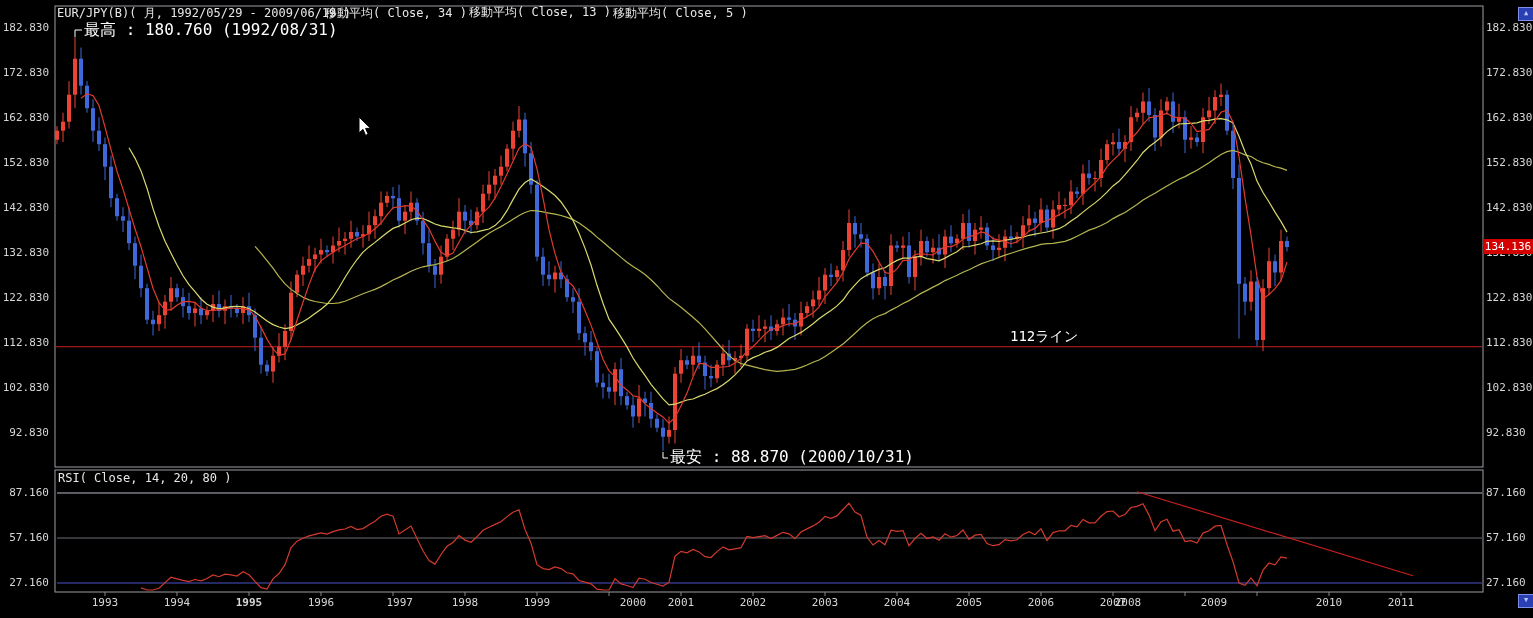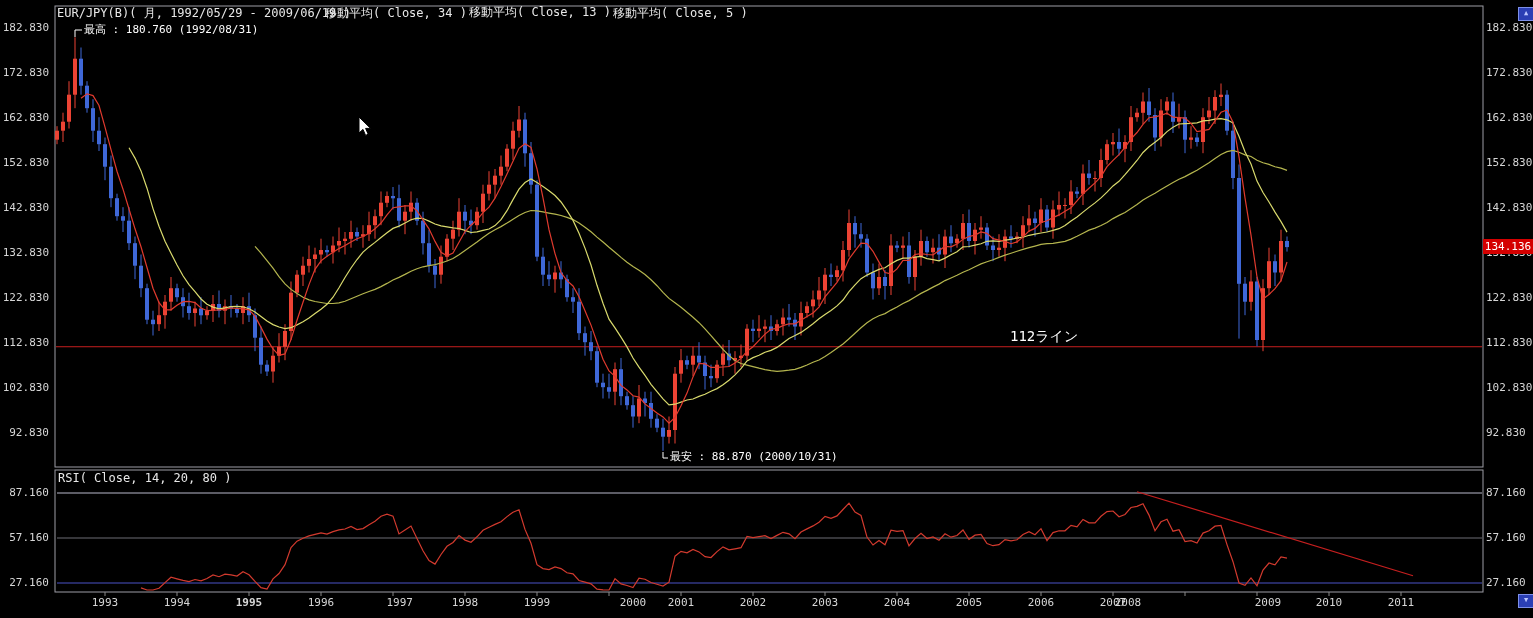--- a/index.html
+++ b/index.html
@@ -1,19 +1,19 @@
 <!DOCTYPE html>
 <html><head>
 <meta charset="utf-8">
 <style>
   html,body{margin:0;padding:0;background:#000;}
   .screen{position:relative;width:1533px;height:618px;background:#000;overflow:hidden;
           font-family:"DejaVu Sans Mono","Liberation Mono",monospace;color:#ddd;}
   #chart-canvas{position:absolute;left:0;top:0;}
-  .lbl{position:absolute;font-size:11px;line-height:13px;color:#d6d6d6;white-space:pre;}
+  .lbl{position:absolute;font-size:16px;line-height:13px;color:#d6d6d6;white-space:pre;}
   .axl{position:absolute;width:47px;text-align:right;font-size:11px;line-height:13px;color:#d6d6d6;}
   .axr{position:absolute;width:47px;text-align:left;font-size:11px;line-height:13px;color:#d6d6d6;}
   .yr{position:absolute;width:40px;text-align:center;font-size:11px;color:#d6d6d6;top:596px;}
   .hdr{font-size:12px;color:#e8e8e8;}
   .pricebox{position:absolute;left:1483px;top:239px;width:50px;height:15px;background:#d40000;
             color:#fff;font-size:11px;line-height:15px;text-align:center;}
   .scrollbtn{position:absolute;left:1518px;width:14px;height:12px;background:#2b3fb4;
              border:1px solid #7d8fe8;color:#bcc6ff;font-size:7px;line-height:11px;text-align:center;cursor:pointer;}
   .cursor{position:absolute;left:358px;top:116px;}
 </style>
@@ -524,21 +524,21 @@
   <span class="yr" style="left:517px;">1999</span>
   <span class="yr" style="left:589px;margin-left:24px;">2000</span>
   <span class="yr" style="left:661px;">2001</span>
   <span class="yr" style="left:733px;">2002</span>
   <span class="yr" style="left:805px;">2003</span>
   <span class="yr" style="left:877px;">2004</span>
   <span class="yr" style="left:949px;">2005</span>
   <span class="yr" style="left:1021px;">2006</span>
   <span class="yr" style="left:1093px;">2007</span>
   <span class="yr" style="left:1108px;">2008</span>
-  <span class="yr" style="left:1248px;">2009</span>
+  <span class="yr" style="left:1194px;">2009</span>
   <span class="yr" style="left:1309px;">2010</span>
   <span class="yr" style="left:1381px;">2011</span>
 
   <div class="scrollbtn" style="top:7px;">▲</div>
   <div class="scrollbtn" style="top:594px;">▼</div>
 
   <svg class="cursor" width="16" height="22">
     <polygon points="1,1 1,17 5,13.4 7.6,19.4 10.2,18.2 7.6,12.4 12.6,12.4" fill="#ffffff" stroke="#000000" stroke-width="1"></polygon>
   </svg>
 

